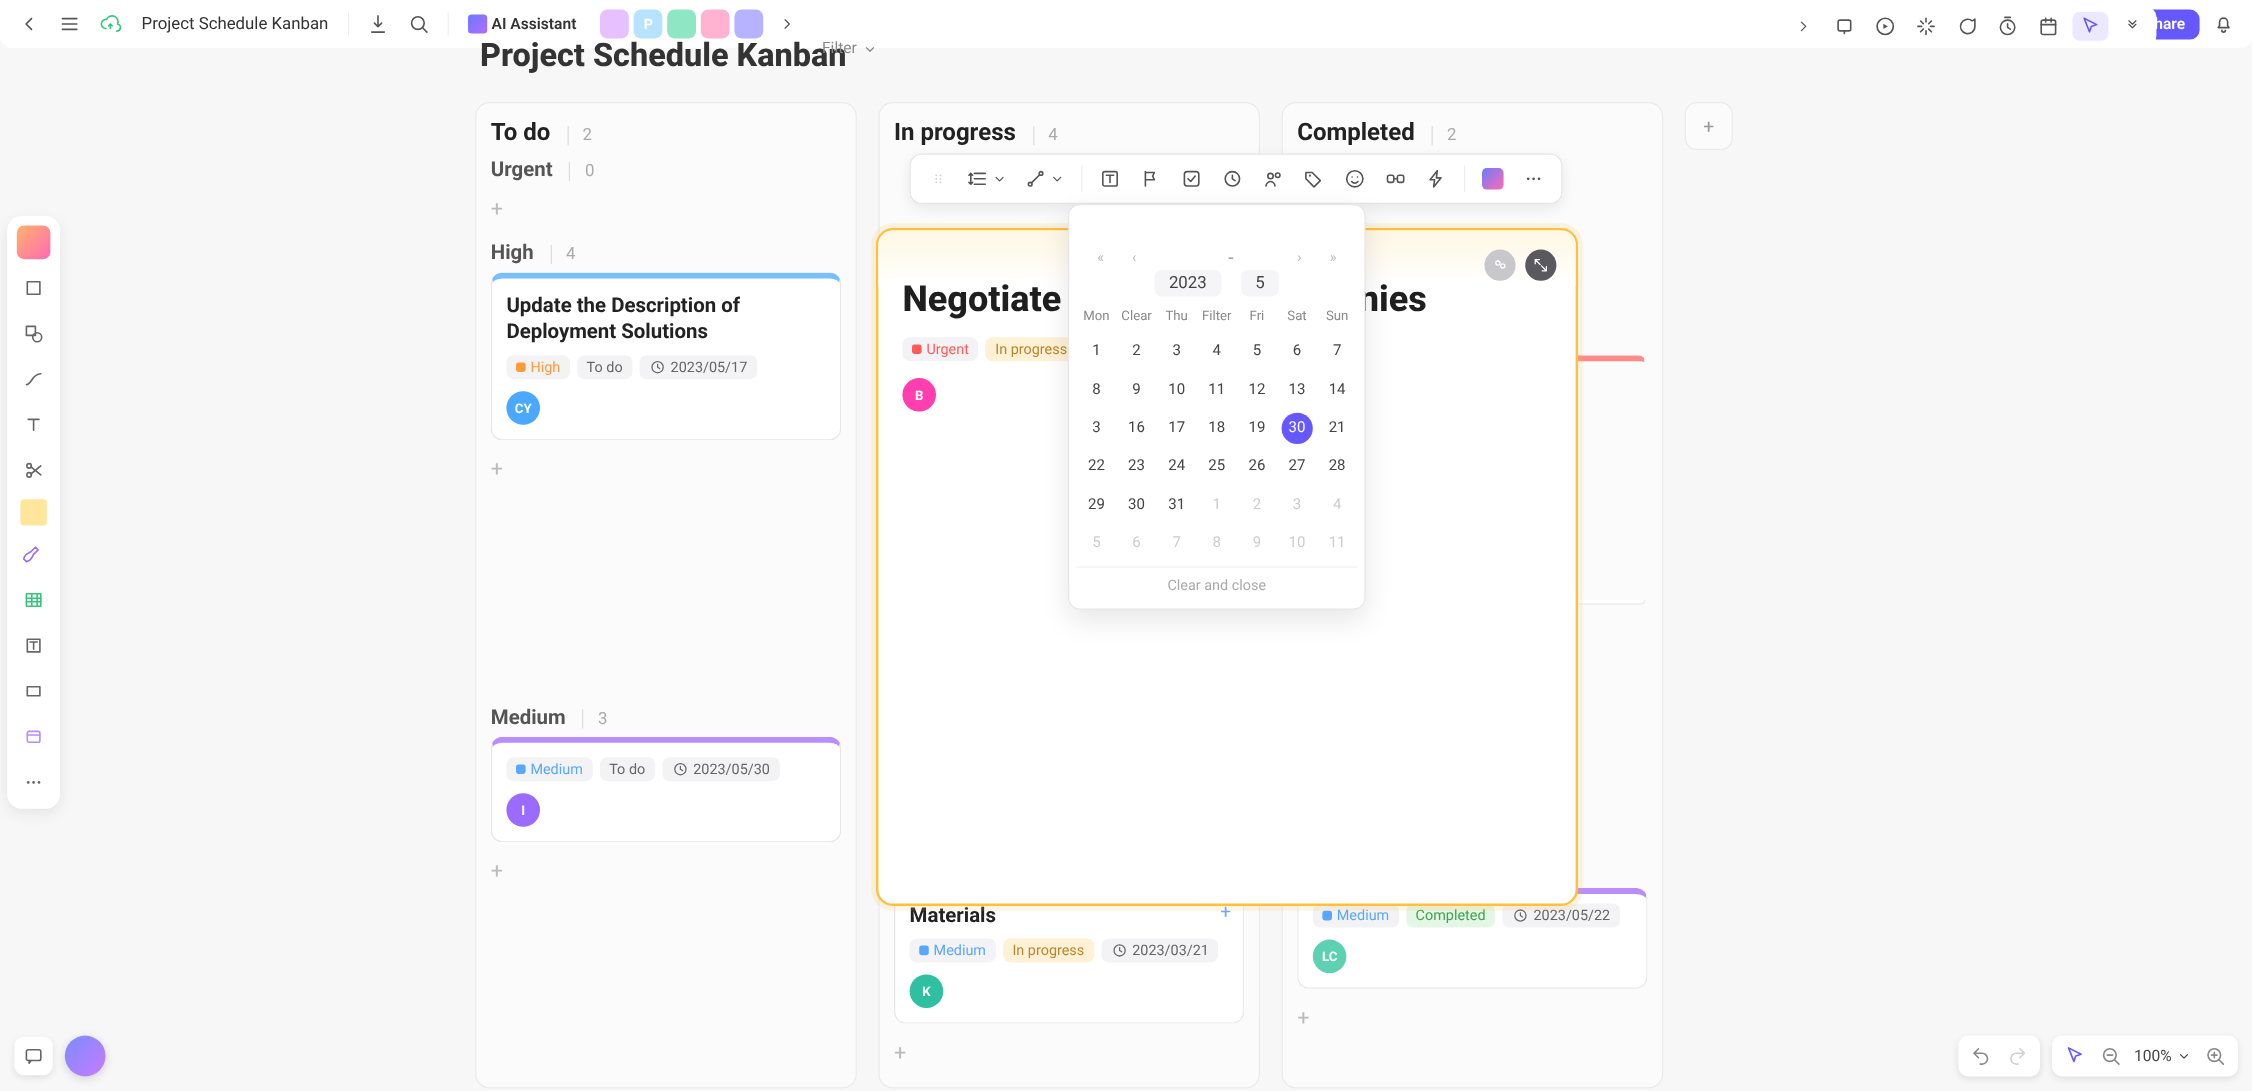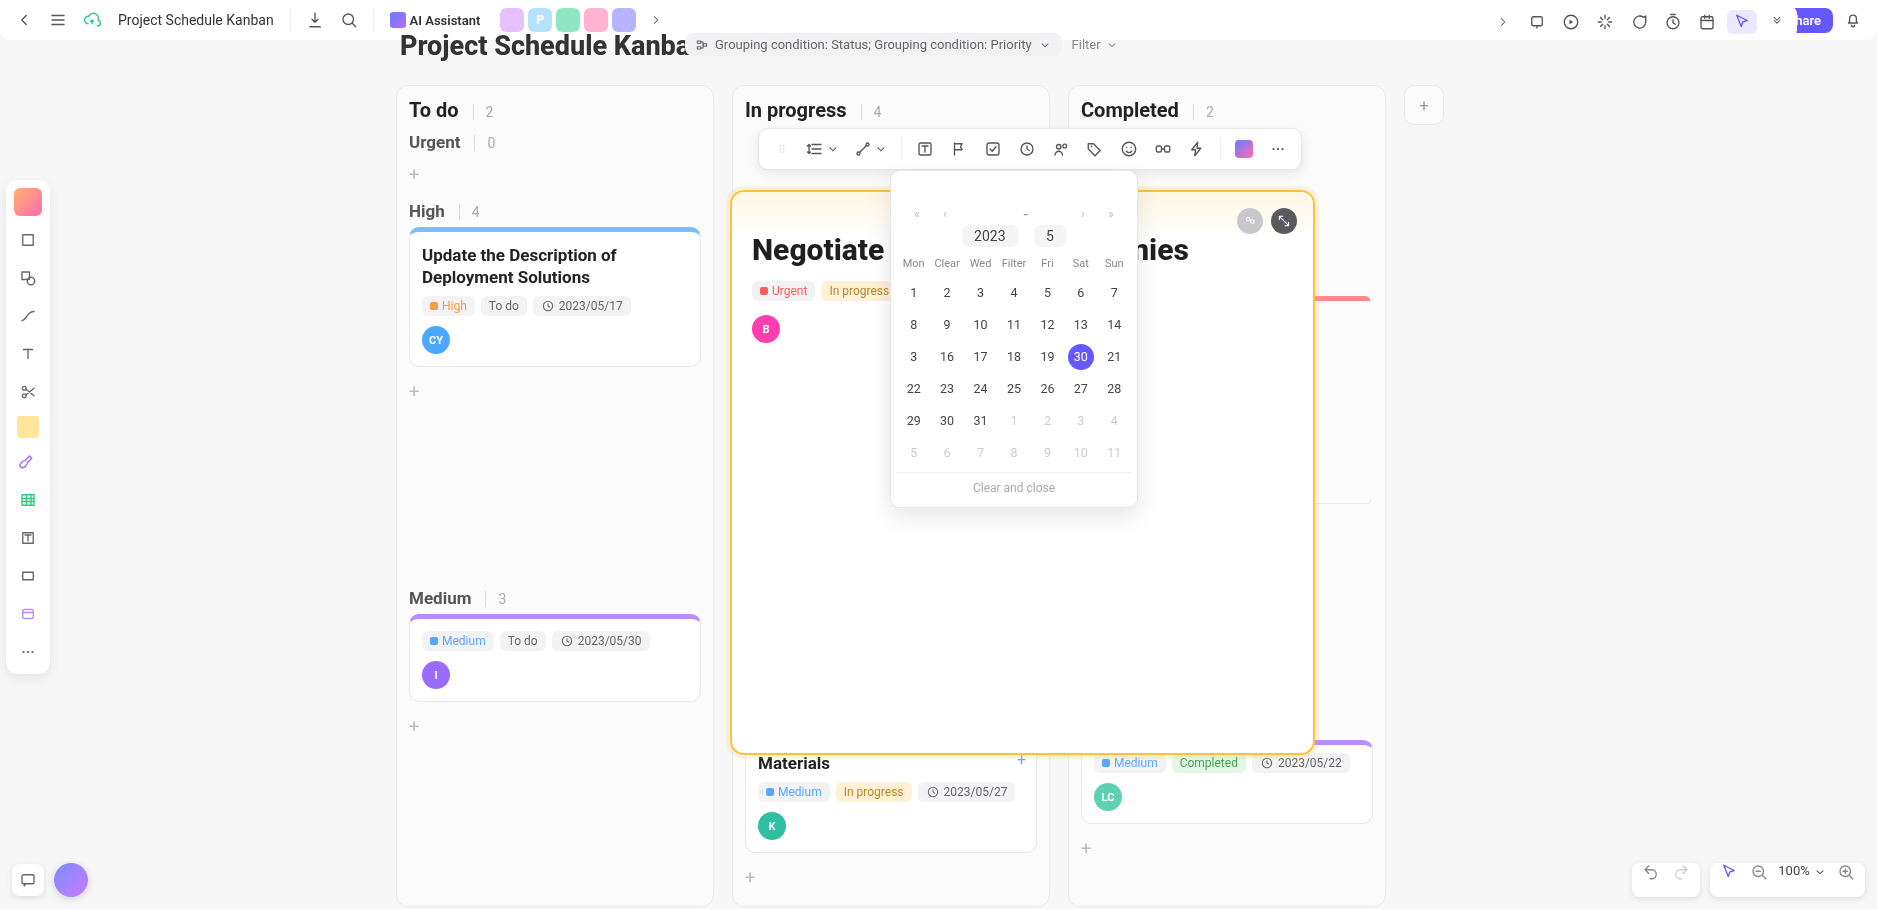--- a/index.html
+++ b/index.html
@@ -90,21 +90,21 @@
 .col3-partial { position: absolute; top: 296px; left: 1066px; width: 305px; height: 6px; border-top: 5px solid #ff8a8a; border-left: 1px solid #e6e6ea; border-right: 1px solid #e6e6ea; border-radius: 10px 10px 0 0; background:#fff; }
 .col3-bottom { position: absolute; top: 500px; left: 1066px; width: 305px; height: 4px; border-bottom:1px solid #e6e6ea; border-left:1px solid #e6e6ea; border-right:1px solid #e6e6ea; border-radius:0 0 10px 10px; background:#fff; }
 
 
 .bl-corner { position: absolute; bottom: 12px; left: 12px; display: flex; align-items: center; gap: 10px; }
 .feedback { width: 32px; height: 32px; border-radius: 8px; background: #fff; display: flex; align-items: center; justify-content: center; color: #666; box-shadow: 0 2px 6px rgba(0,0,0,.1); cursor: pointer; }
 .ai-bubble { width: 34px; height: 34px; border-radius: 50%; background: linear-gradient(135deg,#7b8cff,#c77bff); box-shadow: 0 2px 8px rgba(0,0,0,.15); cursor: pointer; }
 
 
 .br-corner { position: absolute; bottom: 12px; right: 12px; display: flex; align-items: center; gap: 10px; }
-.br-box { height: 34px; background: #fff; border-radius: 8px; display: flex; align-items: flex-start; padding: 0 8px; gap: 8px; box-shadow: 0 2px 6px rgba(0,0,0,.1); }
+.br-box { height: 34px; background: #fff; border-radius: 8px; display: flex; align-items: center; padding: 0 8px; gap: 8px; box-shadow: 0 2px 6px rgba(0,0,0,.1); }
 .br-icon { color: #888; display:inline-flex; align-items:center; justify-content:center; width:22px; cursor:pointer; }
 .br-icon.accent { color: #6558ff; }
 .zoom-label { font-size: 13px; color: #444; }
 
 
 svg.ic { width: 18px; height: 18px; stroke: currentColor; fill: none; stroke-width: 1.8; stroke-linecap: round; stroke-linejoin: round; }
 svg.ic-sm { width: 14px; height: 14px; stroke: currentColor; fill: none; stroke-width: 1.8; stroke-linecap: round; stroke-linejoin: round; }
 
 
 .right-tools { position: absolute; top: 6px; right: 80px; display: flex; align-items: center; gap: 6px; background:#fff; padding:2px 6px; border-radius:8px; }
@@ -300,32 +300,20 @@
       <svg class="ic" viewBox="0 0 24 24">
         <circle cx="6" cy="12" r="1.5" fill="currentColor" stroke="none"></circle>
         <circle cx="12" cy="12" r="1.5" fill="currentColor" stroke="none"></circle>
         <circle cx="18" cy="12" r="1.5" fill="currentColor" stroke="none"></circle>
       </svg>
     </div>
 </div>
 
 <div class="board-header">Project Schedule Kanban</div>
 <div class="board-sub">
-  <div class="grouping">
-    <svg class="ic-sm" viewBox="0 0 24 24">
-        <rect x="4" y="5" width="6" height="4"></rect>
-        <rect x="4" y="15" width="6" height="4"></rect>
-        <rect x="14" y="10" width="6" height="4"></rect>
-        <path d="M10 7h4v10h-4M14 12h0"></path>
-      </svg>
-    <span>Grouping condition: Status; Grouping condition: Priority</span>
-    <svg class="ic-sm" viewBox="0 0 24 24">
-        <path d="M7 10l5 5 5-5"></path>
-      </svg>
-  </div>
   <div class="filter-label">
     <span>Filter</span>
     <svg class="ic-sm" viewBox="0 0 24 24">
         <path d="M7 10l5 5 5-5"></path>
       </svg>
   </div>
 </div>
 
 <div class="columns">
 
@@ -409,21 +397,21 @@
         <span class="chip priority medium">
             <i class="flagdot medium"></i>
             <span>Medium</span>
           </span>
         <span class="chip status inprogress">In progress</span>
         <span class="chip date-chip">
             <svg class="ic-sm" viewBox="0 0 24 24">
               <circle cx="12" cy="12" r="8"></circle>
               <path d="M12 8v4l3 2"></path>
             </svg>
-            <span>2023/05/27</span>
+            <span>2023/03/21</span>
           </span>
       </div>
       <div class="avatar" style="background:#2fbfa1">
           <span>K</span>
         </div>
     </div>
     <div class="add-slot">+</div>
   </div>
 
   <div class="col">
@@ -597,21 +585,21 @@
     <span class="dp-navbtn">‹</span>
     <span class="dp-year">2023</span>
     <span style="color:#999">-</span>
     <span class="dp-month">5</span>
     <span class="dp-navbtn">›</span>
     <span class="dp-navbtn">»</span>
   </div>
   <div class="dp-grid" id="dp-grid">
       <div class="dp-dow">Mon</div>
       <div class="dp-dow">Clear</div>
-      <div class="dp-dow">Wed</div>
+      <div class="dp-dow">Thu</div>
       <div class="dp-dow">Filter</div>
       <div class="dp-dow">Fri</div>
       <div class="dp-dow">Sat</div>
       <div class="dp-dow">Sun</div>
       <div class="dp-day">1</div>
       <div class="dp-day">2</div>
       <div class="dp-day">3</div>
       <div class="dp-day">4</div>
       <div class="dp-day">5</div>
       <div class="dp-day">6</div>

